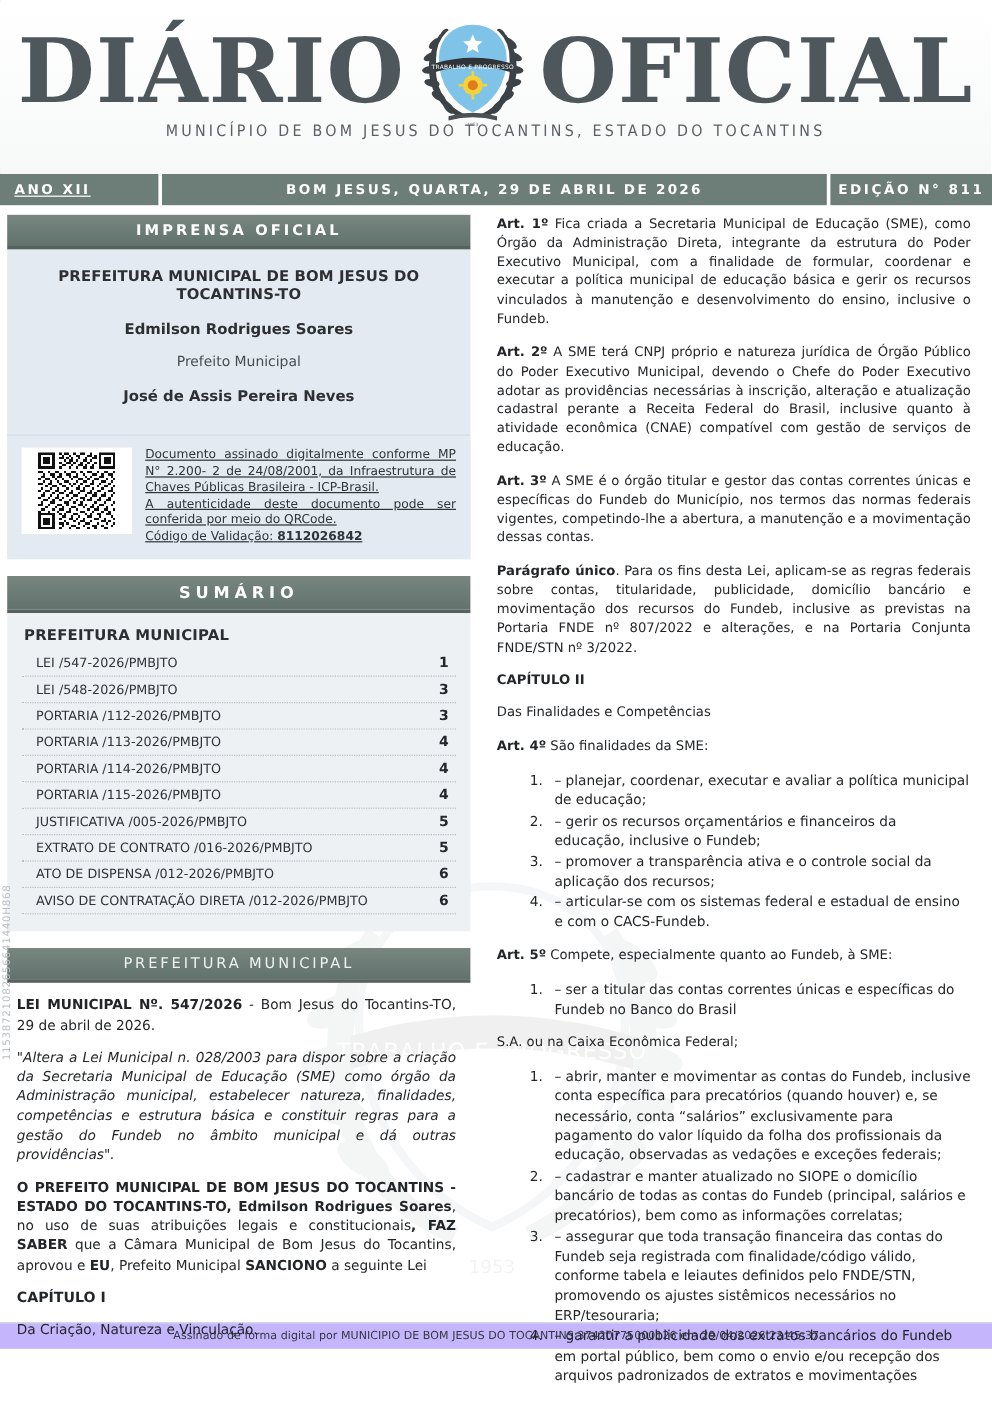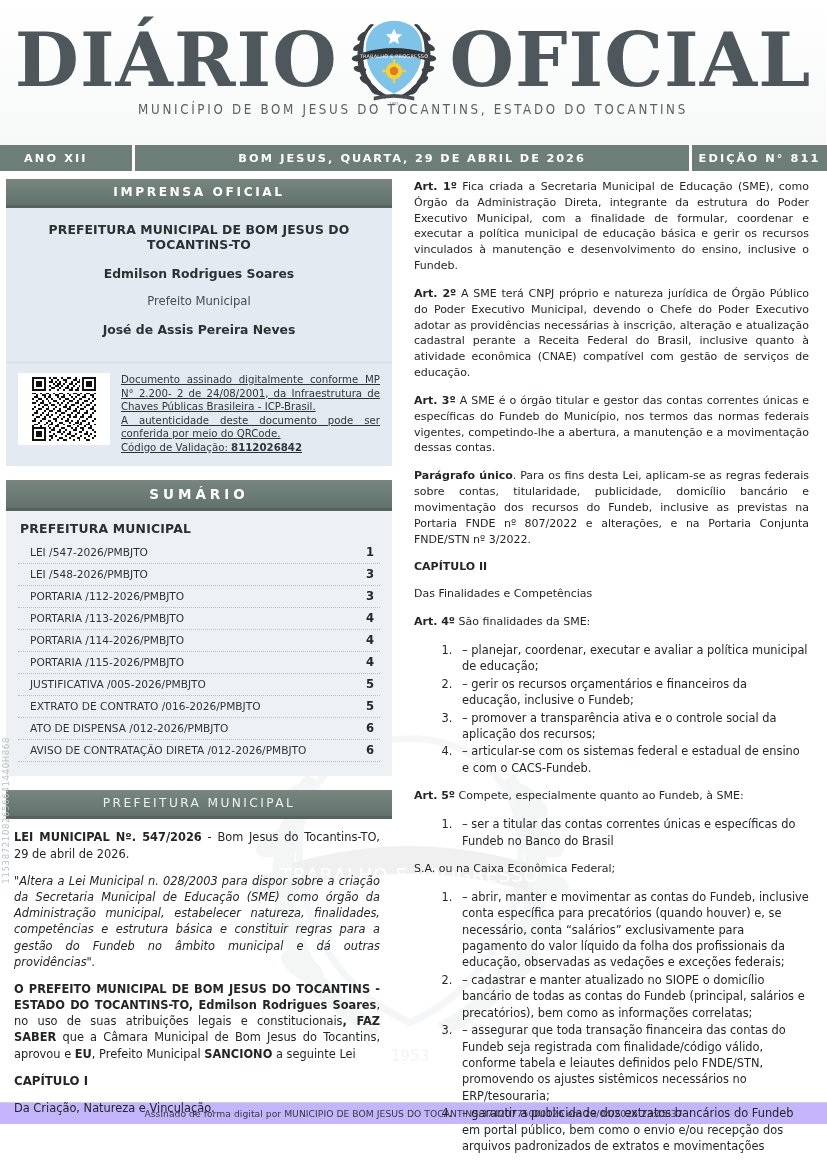--- a/index.html
+++ b/index.html
@@ -47,21 +47,21 @@
   
   .topbar {
     display:flex; align-items:stretch; height:26px; width:827px;
     gap:3px; background:#ffffff;
   }
   .topbar .cell {
     background:#6d7d78; color:#ffffff;
     display:flex; align-items:center;
     font-size: 11.3px; letter-spacing: 2.1px; font-weight: 600;
   }
-  .tb-ano  { width: 132px; padding-left:24px; color:#e7ecea; font-weight:500; }
+  .tb-ano  { width: 132px; padding-left:12px; color:#e7ecea; font-weight:500;text-decoration:underline; }
   .tb-date { flex:1; justify-content:center; color:#e9eeec; font-weight:500; letter-spacing:1.9px; }
   .tb-date b { color:#ffffff; font-weight:700; letter-spacing:1.9px; }
   .tb-ed   { width: 135px; justify-content:center; font-weight:700; letter-spacing:1.5px;text-align:right; }
 
   
   .body-wrap { position:relative; display:flex; width:827px; height: 900px; }
   .watermark {
     position:absolute; left: 230px; top: 540px;
     width: 360px; height: 360px; opacity: 0.085;
     pointer-events:none; z-index:0;

